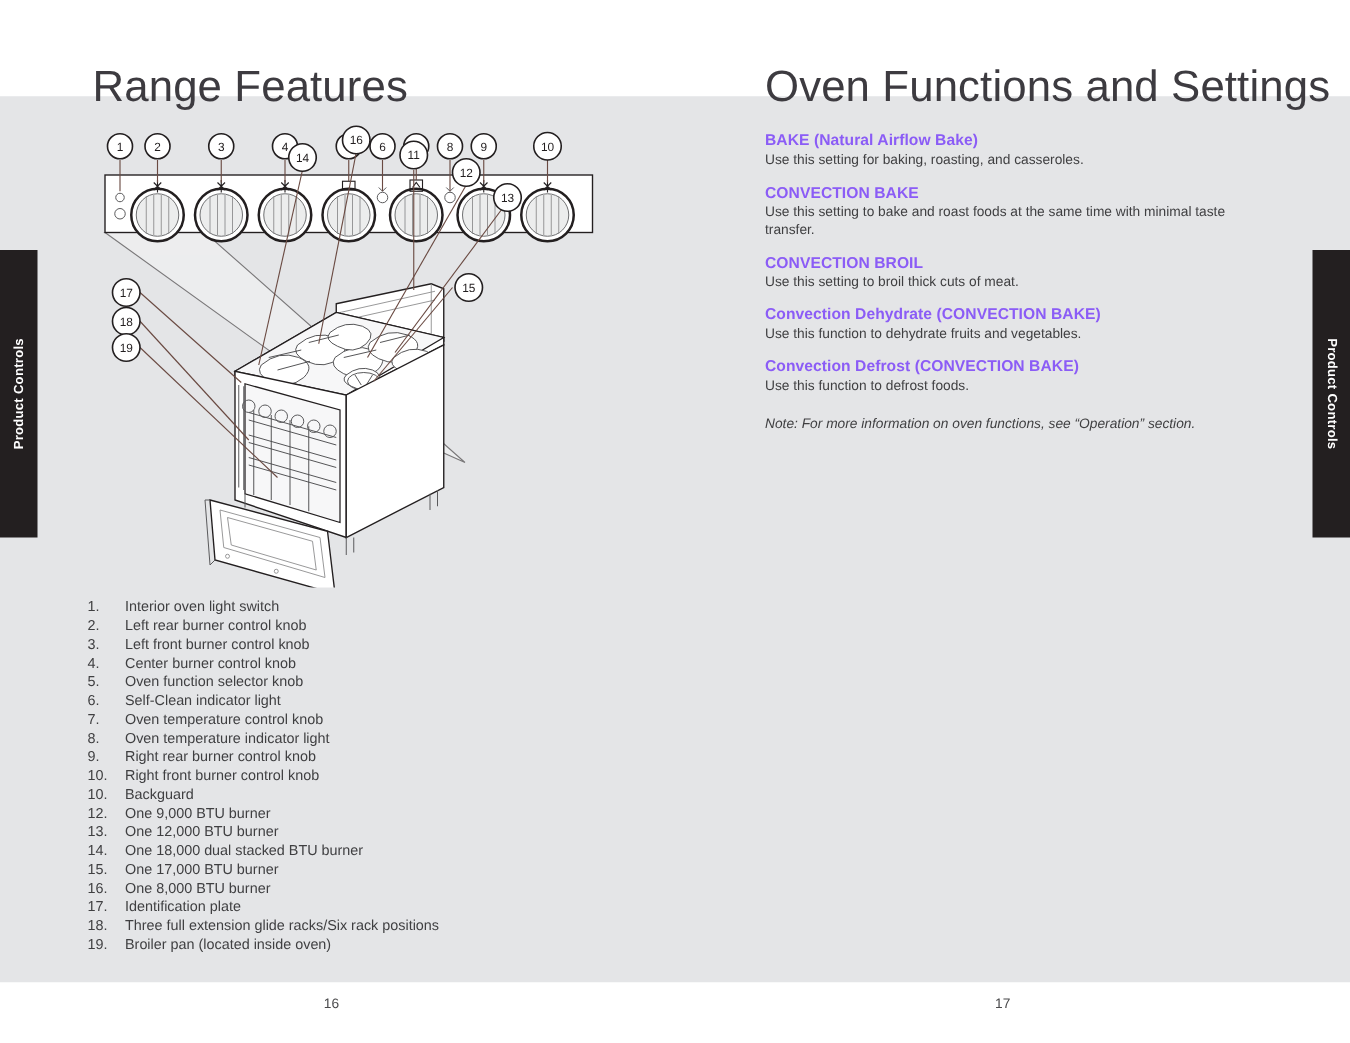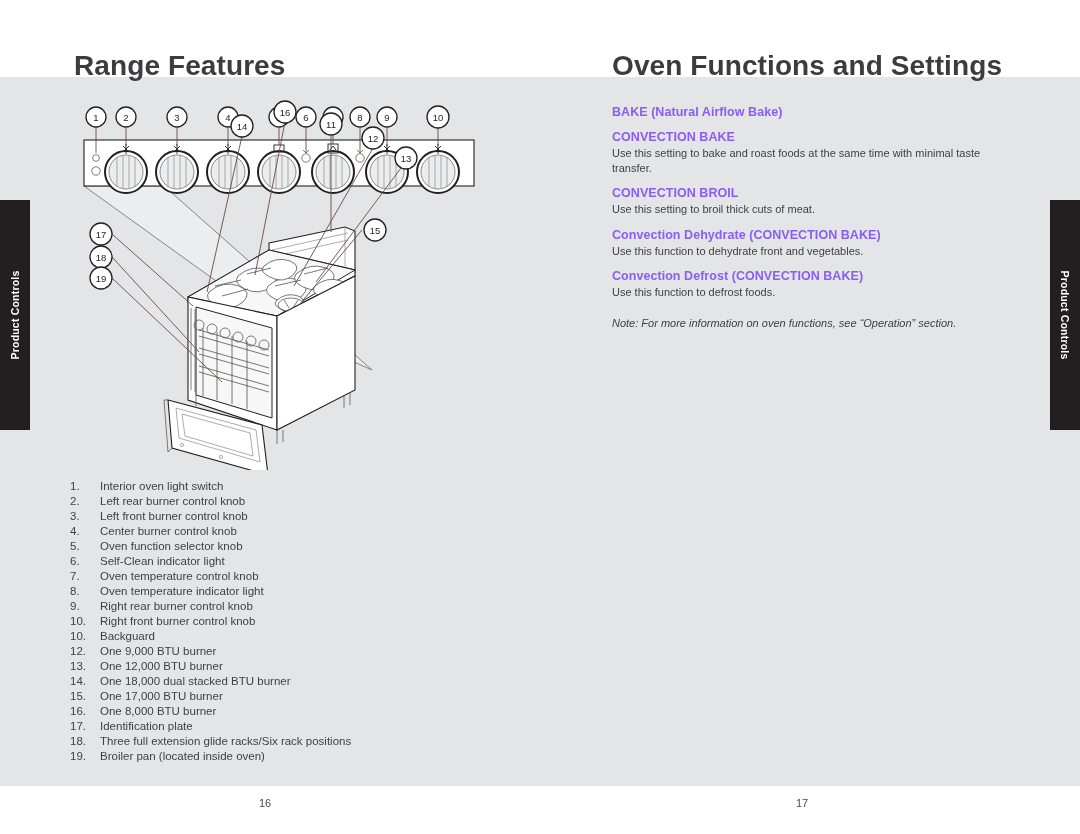--- a/index.html
+++ b/index.html
@@ -21,22 +21,22 @@
   .white-top{
     position:absolute;left:0;right:0;top:0;height:77px;background:#fff;
   }
   .white-bottom{
     position:absolute;left:0;right:0;top:786px;bottom:0;background:#fff;
   }
 
   
   .page-title{
     position:absolute;
-    font-size:28px;
-    font-weight:700;
+    font-size:35px;
+    font-weight:400;
     color:#3d3b40;
     letter-spacing:0.1px;
     white-space:nowrap;
   }
   #title-left{left:74px;top:50px;}
   #title-right{left:612px;top:50px;}
 
   
   .side-tab{
     position:absolute;
@@ -488,34 +488,35 @@
       <div class="li">
         <span class="num">19.</span>
         <span class="txt">Broiler pan (located inside oven)</span>
       </div>
     </div>
 
   <div id="right-col">
     <div id="fn-container">
         <div class="fn-block">
           <p class="fn-head">BAKE (Natural Airflow Bake)</p>
+          <p class="fn-body">Use this setting for baking, roasting, and casseroles.</p>
         </div>
         <div class="fn-block">
           <p class="fn-head">CONVECTION BAKE</p>
           <p class="fn-body">Use this setting to bake and roast foods at the same time with minimal taste transfer.</p>
         </div>
         <div class="fn-block">
         </div>
         <div class="fn-block">
           <p class="fn-head">CONVECTION BROIL</p>
           <p class="fn-body">Use this setting to broil thick cuts of meat.</p>
         </div>
         <div class="fn-block">
           <p class="fn-head">Convection Dehydrate (CONVECTION BAKE)</p>
-          <p class="fn-body">Use this function to dehydrate front and vegetables.</p>
+          <p class="fn-body">Use this function to dehydrate fruits and vegetables.</p>
         </div>
         <div class="fn-block">
           <p class="fn-head">Convection Defrost (CONVECTION BAKE)</p>
           <p class="fn-body">Use this function to defrost foods.</p>
         </div>
       </div>
     <p class="note">
       <b>Note:</b><span> For more information on oven functions, see “Operation” section.</span>
     </p>
   </div>

